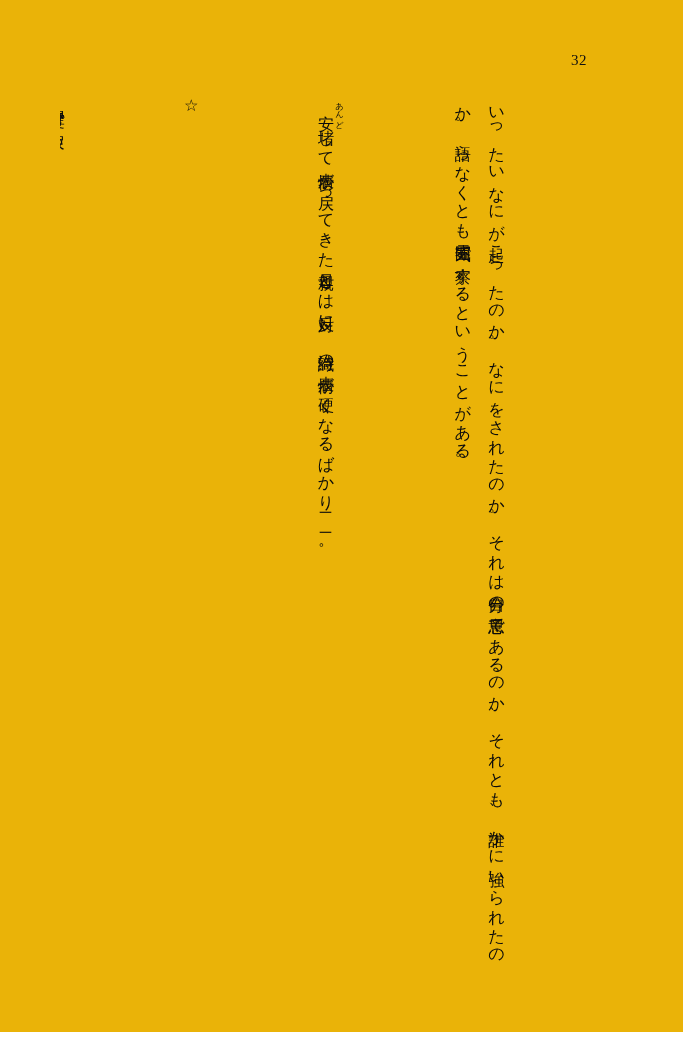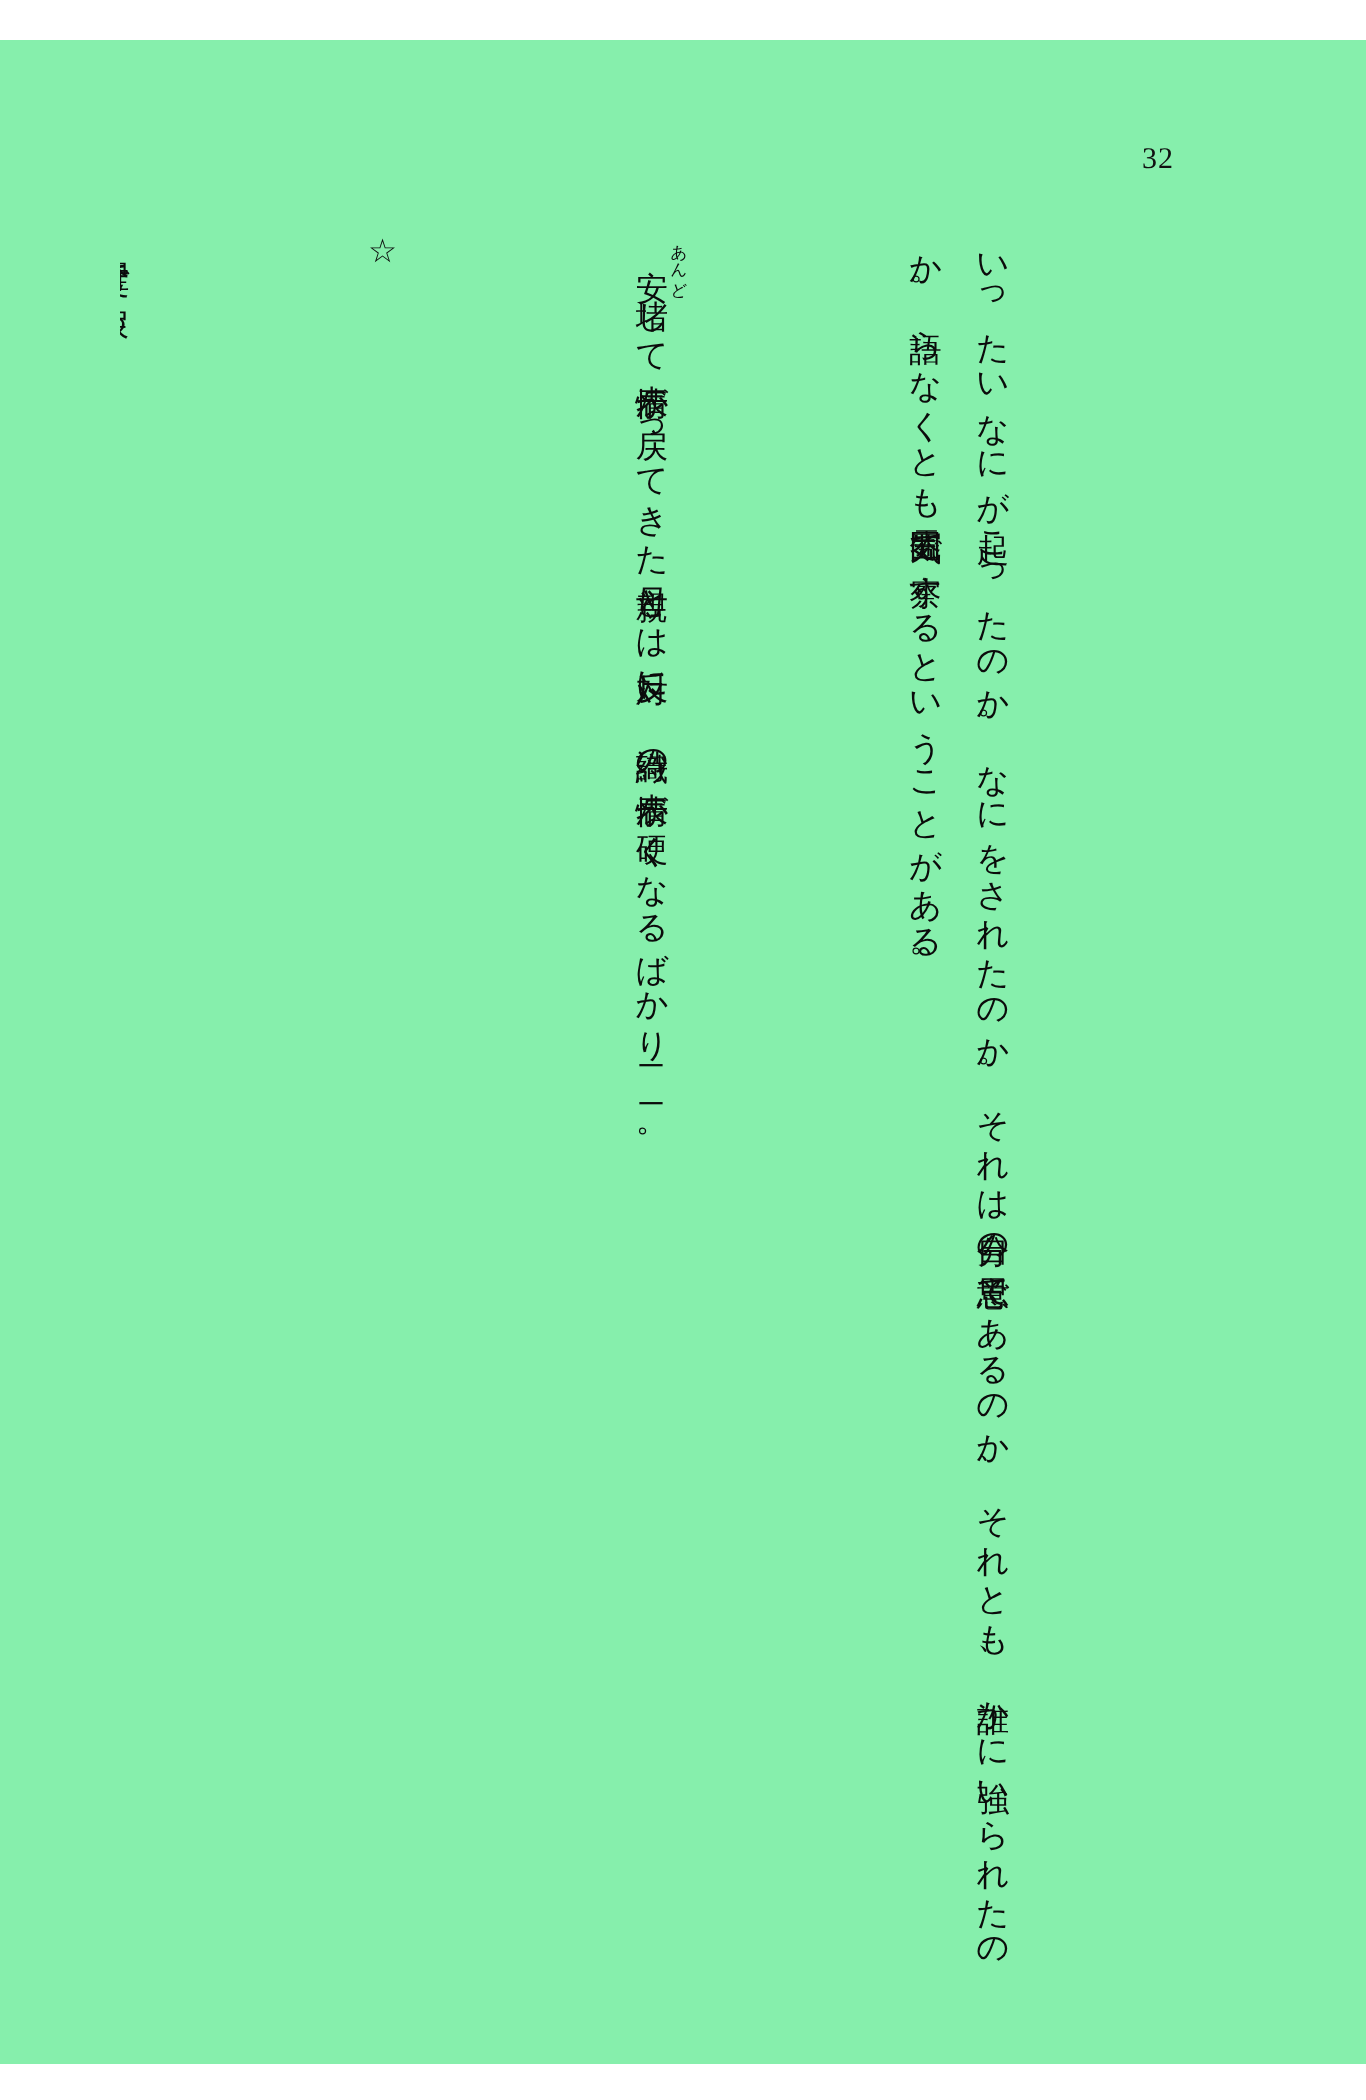--- a/index.html
+++ b/index.html
@@ -12,22 +12,21 @@
     height: 1050px;
     position: relative;
     font-family: "Liberation Serif", "DejaVu Serif", serif;
     color: #0b0b0b;
     overflow: hidden;
   }
 
   #page {
     position: absolute;
     inset: 0;
-    background: #86efac;
-    margin-top: 20px;
+    background: #eab308;
   }
 
   
   .page-number {
     position: absolute;
     top: 52px;
     right: 96px;
     font-size: 15px;
     letter-spacing: 0.5px;
     color: #111;

